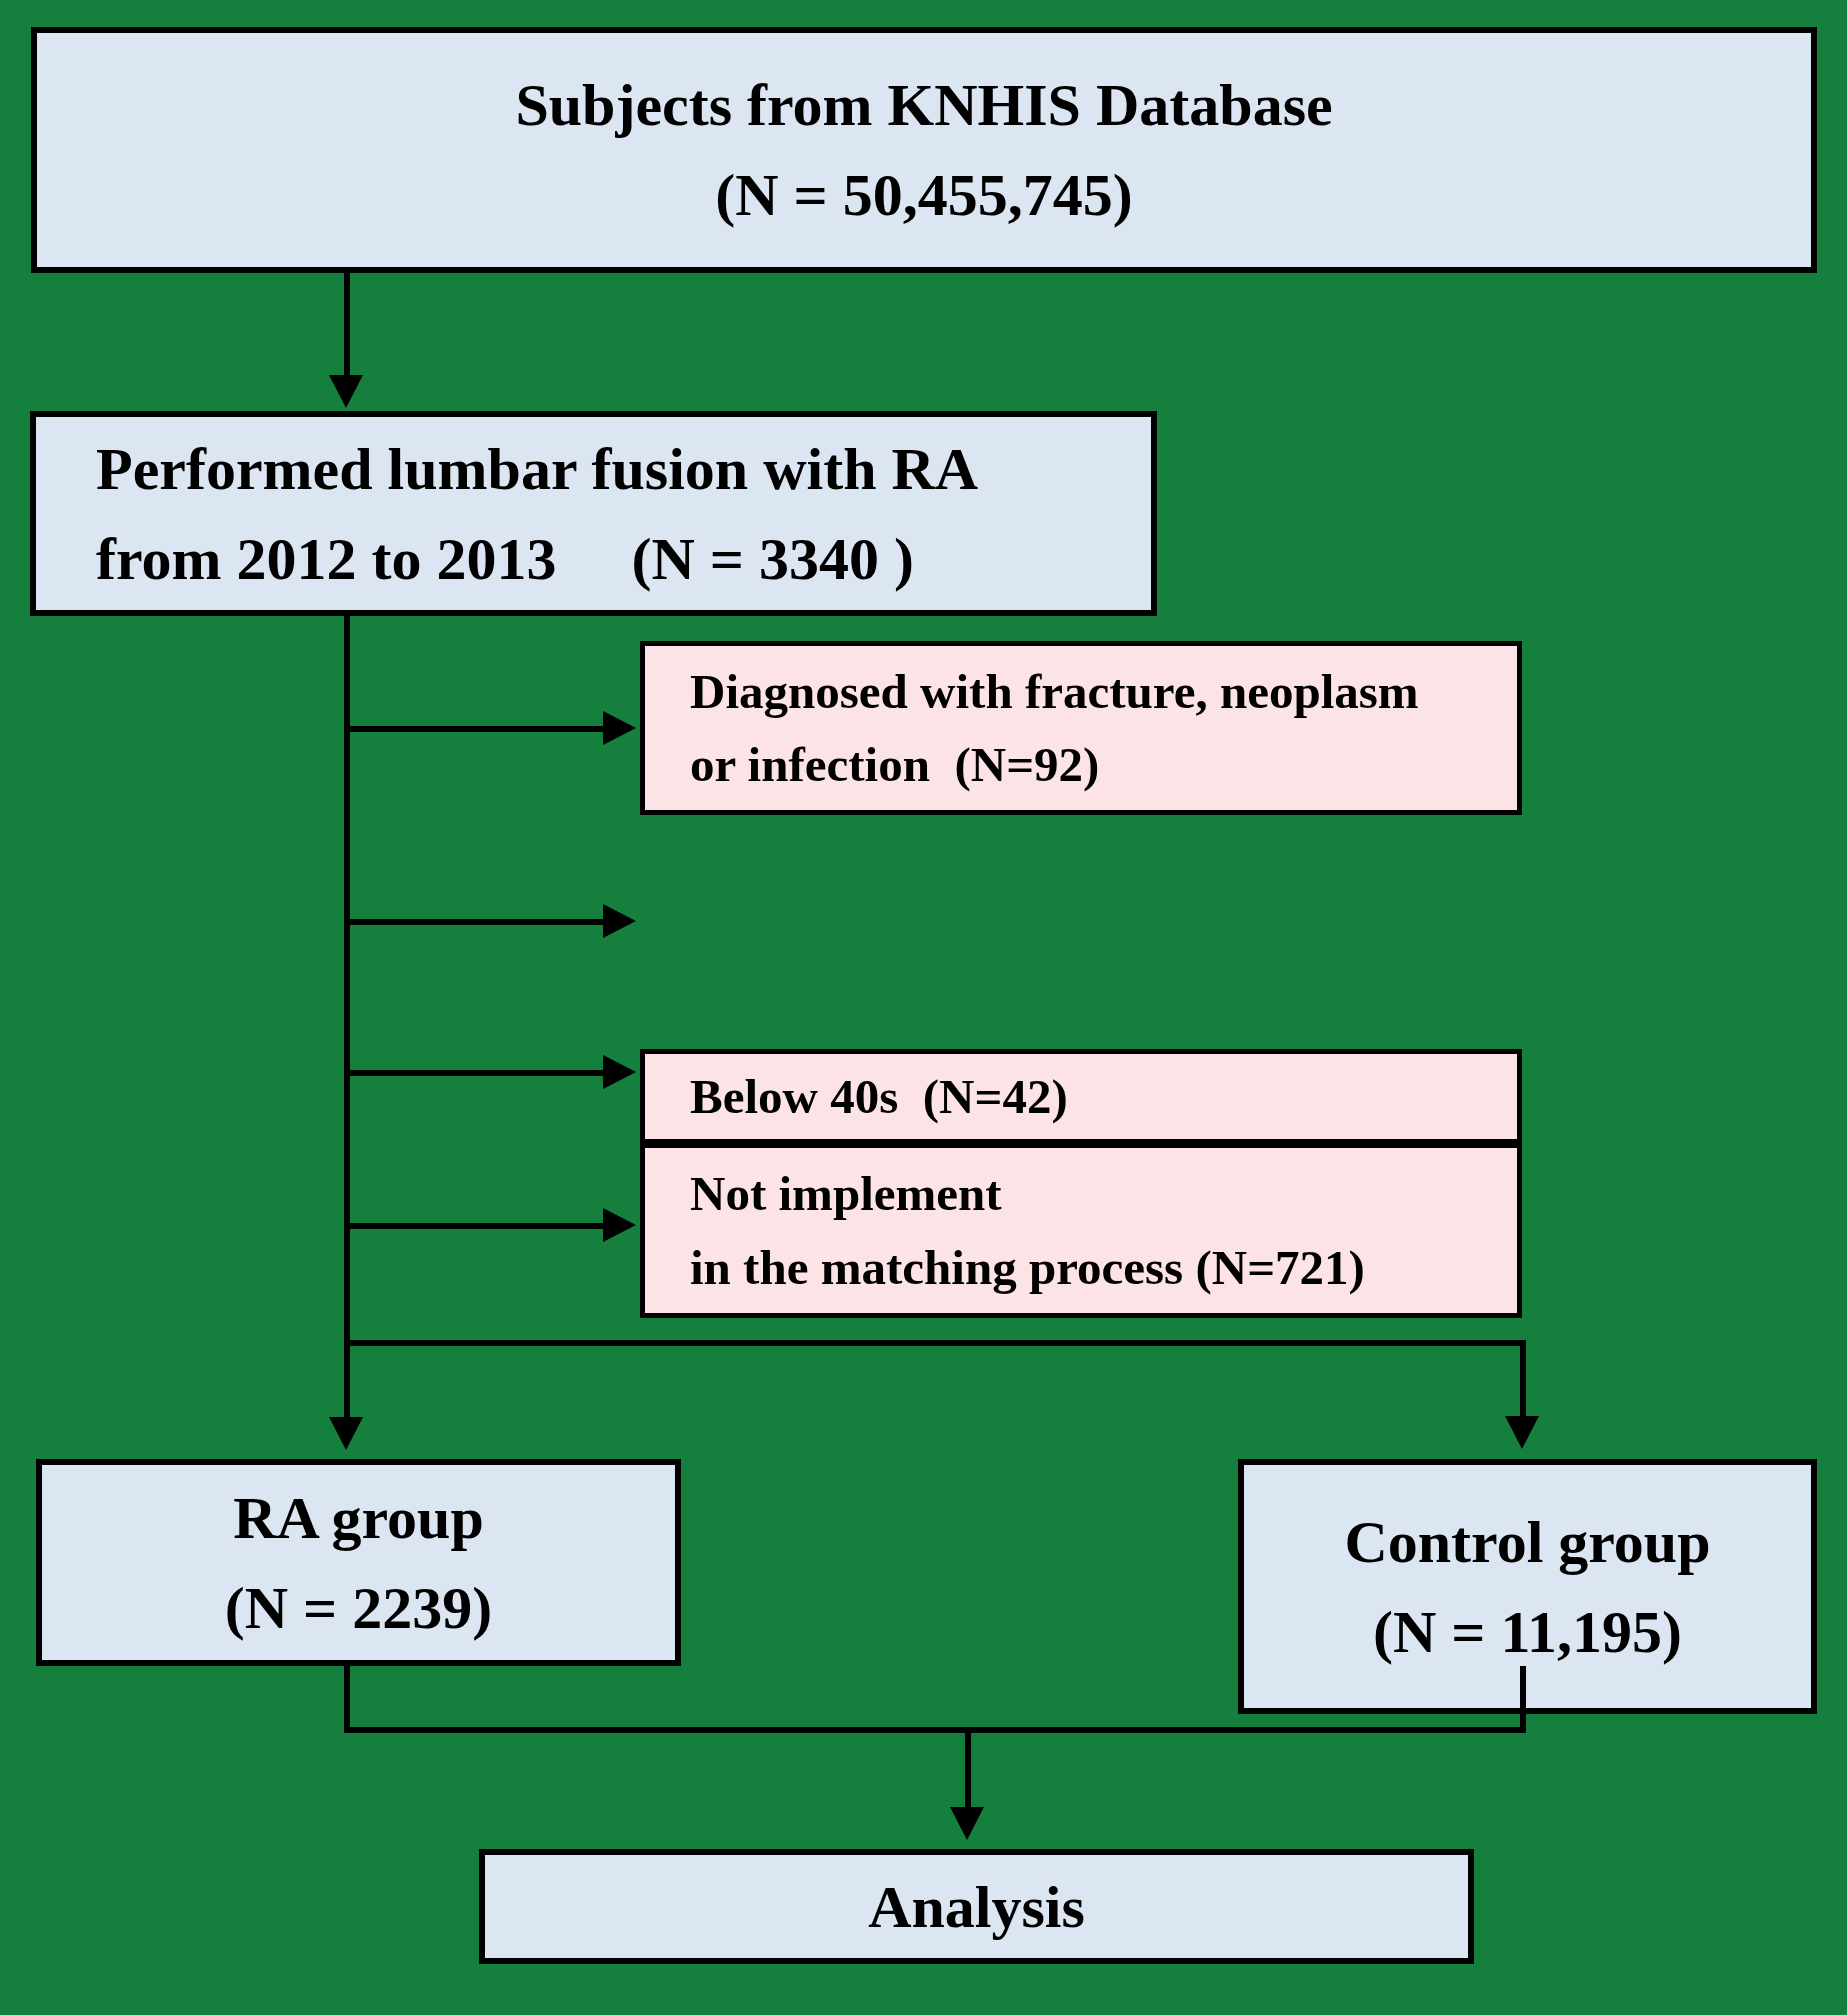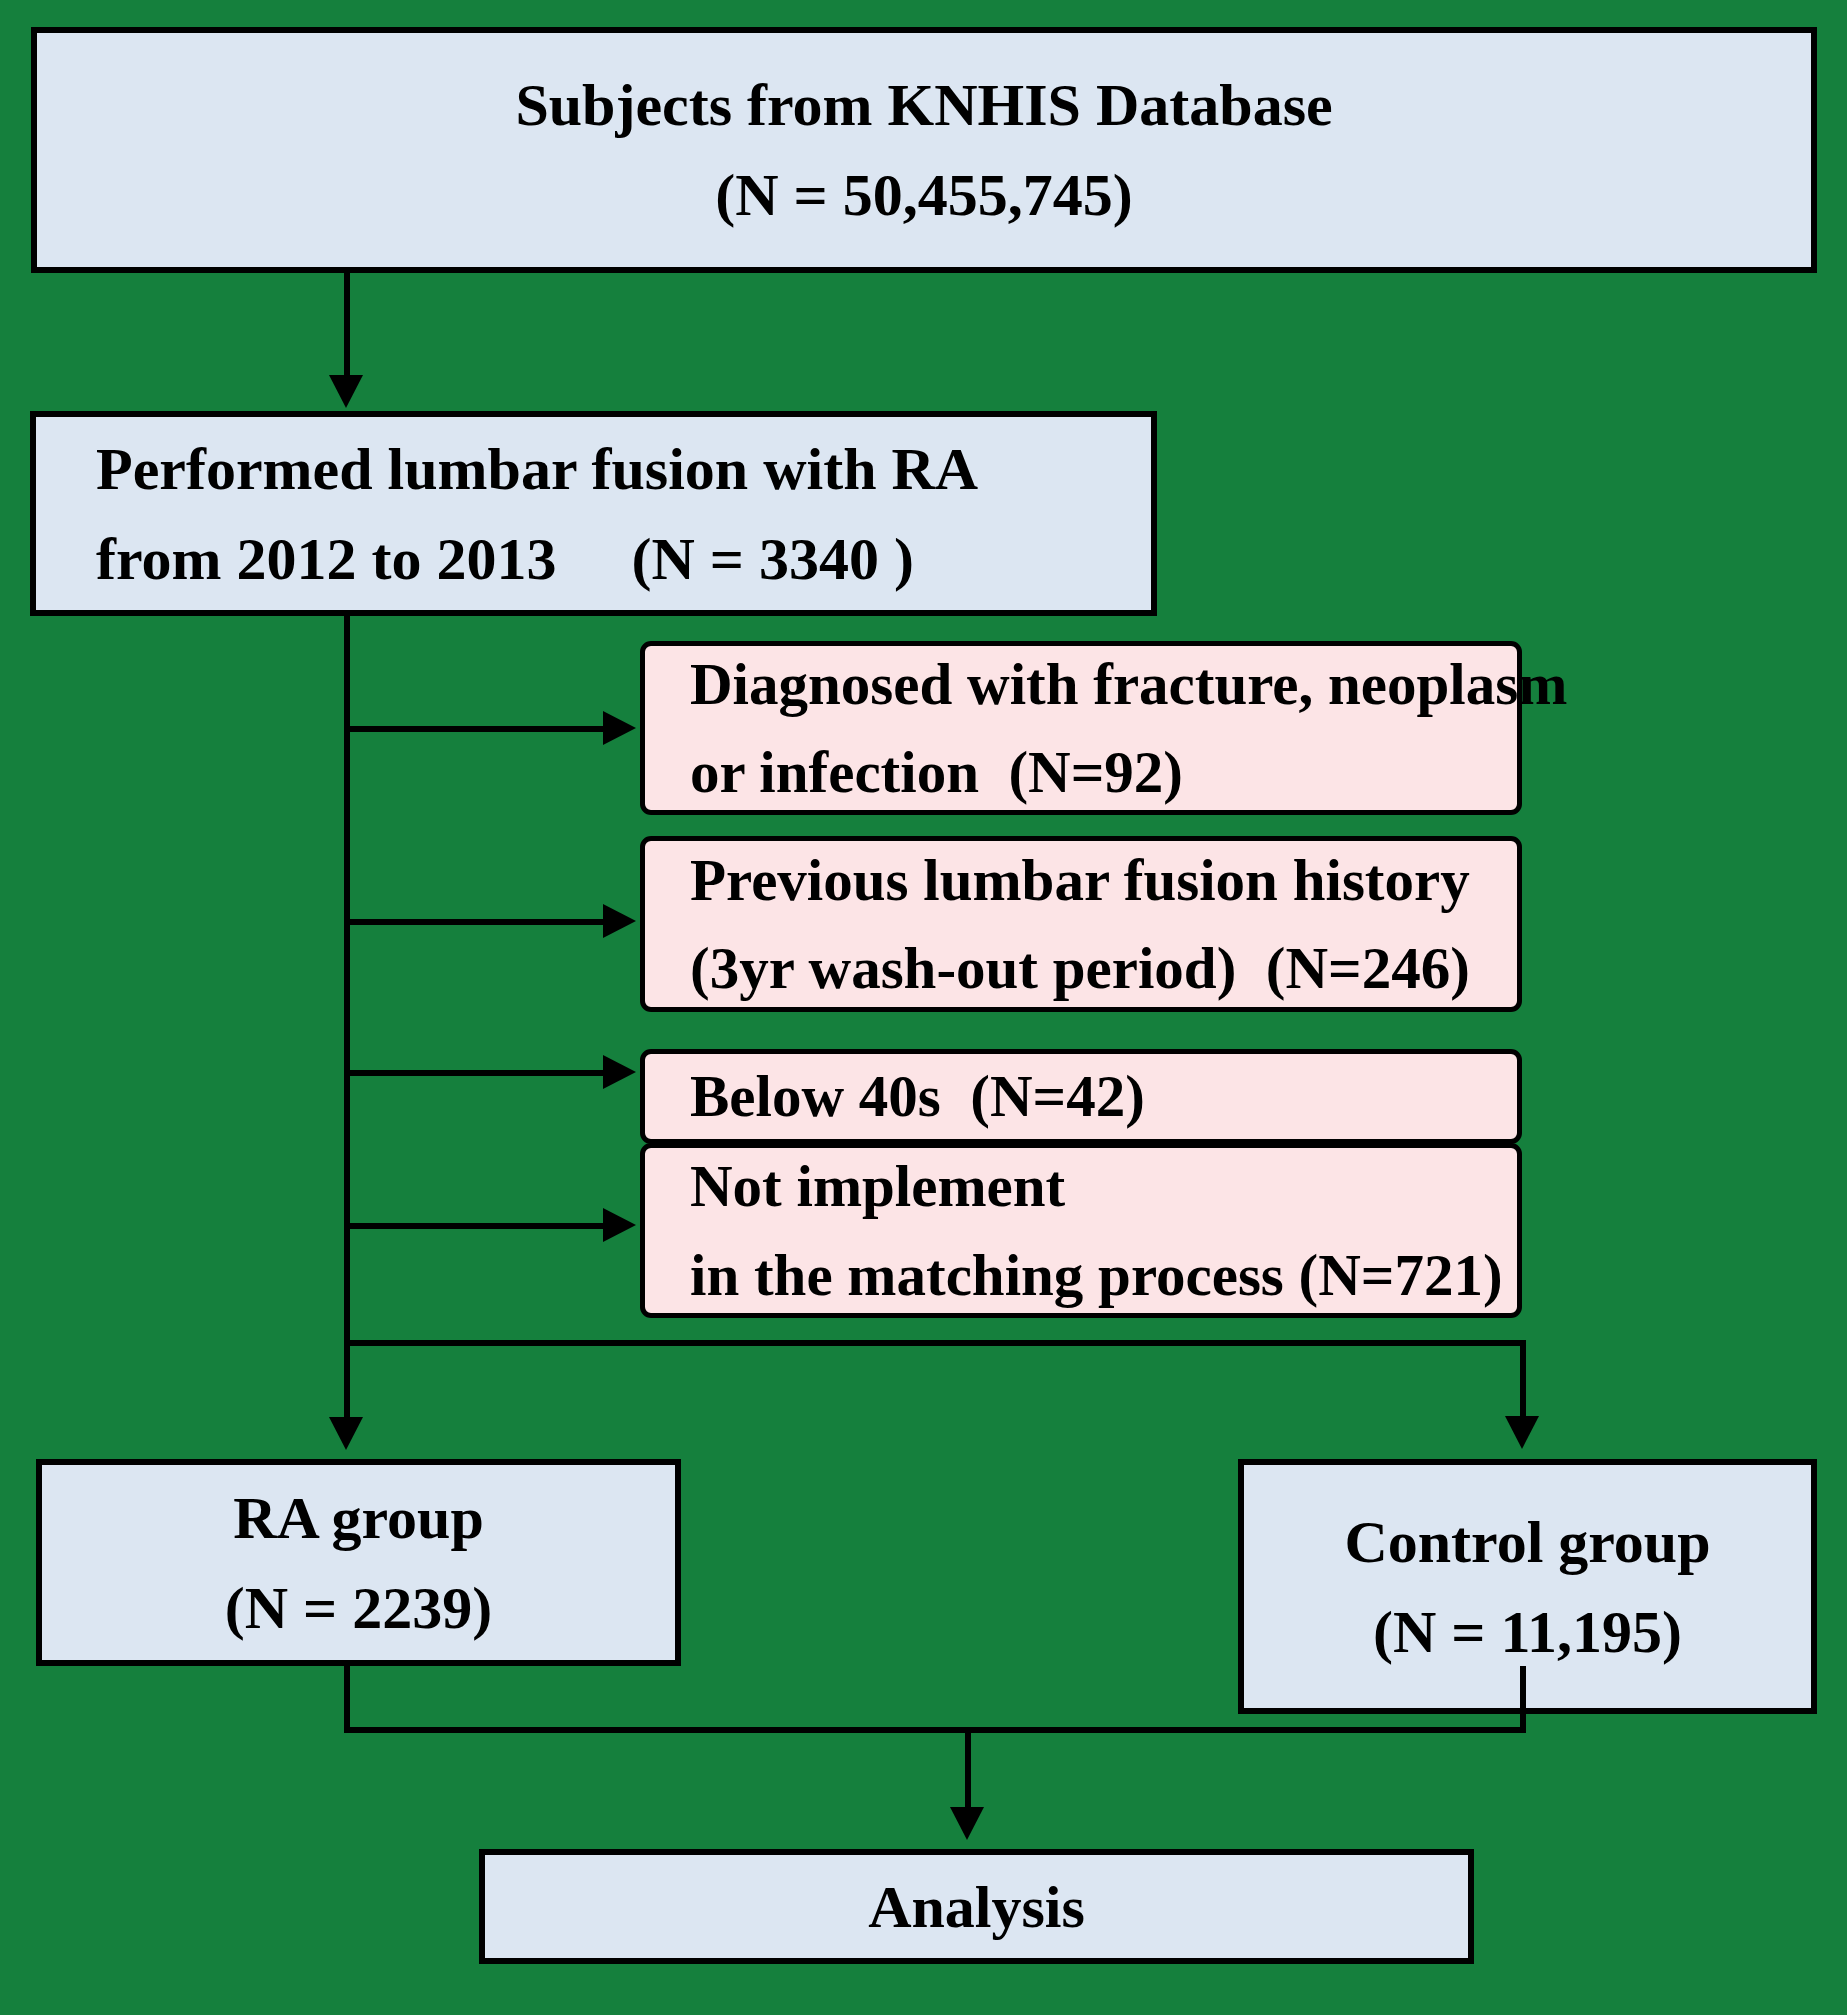--- a/index.html
+++ b/index.html
@@ -22,21 +22,21 @@
     border: 6.3px solid #000000;
     display: flex;
     flex-direction: column;
     justify-content: center;
   }
   .blue { background: #dce6f2; }
   .pink { background: #fce4e6; border-width: 5px; }
   .center { align-items: center; text-align: center; }
   .left   { align-items: flex-start; text-align: left; }
   .big  { font-size: 60px; line-height: 1.5; }
-  .mid  { font-size: 59px; line-height: 1.5; border-radius: 11px; }
+  .mid  { font-size: 49px; line-height: 1.5; }
   .line { display: block; white-space: pre; }
 
   .vline, .hline { position: absolute; background: #000000; }
   .vline { width: 5.6px; }
   .hline { height: 5.6px; }
 
   .arrow-down {
     position: absolute;
     width: 0; height: 0;
     border-left: 17.6px solid transparent;
@@ -74,24 +74,20 @@
 
   <div class="hline" style="left:349px; top:726px; width:254px;"></div>
   <div class="arrow-right" style="left:603px; top:711px;"></div>
   <div class="box pink left mid" style="left:640px; top:641px; width:882px; height:174px; padding-left:45px;">
     <span class="line">Diagnosed with fracture, neoplasm</span>
     <span class="line">or infection  (N=92)</span>
   </div>
 
   <div class="hline" style="left:349px; top:919px; width:254px;"></div>
   <div class="arrow-right" style="left:603px; top:904px;"></div>
-  <div class="box pink left mid" style="left:640px; top:836px; width:882px; height:176px; padding-left:45px;">
-    <span class="line">Previous lumbar fusion history</span>
-    <span class="line">(3yr wash-out period)  (N=246)</span>
-  </div>
 
   <div class="hline" style="left:349px; top:1070px; width:254px;"></div>
   <div class="arrow-right" style="left:603px; top:1055px;"></div>
   <div class="box pink left mid" style="left:640px; top:1029px; width:882px; height:95px; padding-left:45px;margin-top:20px;">
     <span class="line">Below 40s  (N=42)</span>
     <span class="line"></span>
   </div>
 
   <div class="hline" style="left:349px; top:1223px; width:254px;"></div>
   <div class="arrow-right" style="left:603px; top:1208px;"></div>

